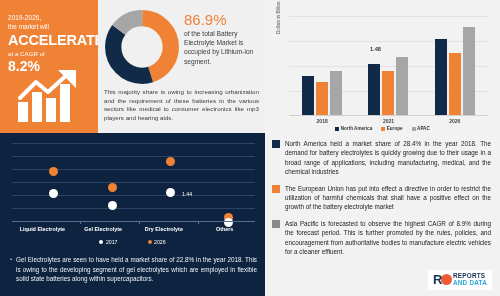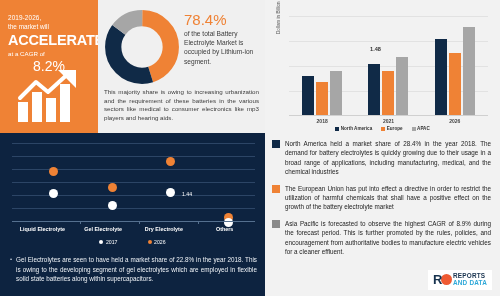--- a/index.html
+++ b/index.html
@@ -14,21 +14,21 @@
   
   .accelerate-panel {
     position: absolute; left: 0; top: 0; width: 98px; height: 133px;
     background: #ef8235; color: #ffffff;
     padding: 14px 8px 0 8px;
   }
   .acc-line1 { font-size: 6.4px; letter-spacing: .1px; }
   .acc-line2 { font-size: 6.4px; margin-top: 1.5px; }
   .acc-big { font-size: 14.5px; font-weight: bold; letter-spacing: -0.2px; margin-top: 2px; }
   .acc-line3 { font-size: 6.2px; margin-top: 2.5px; }
-  .acc-pct { font-size: 14px; font-weight: normal; margin-top: 1px; text-align: center; }
+  .acc-pct { font-size: 14px; font-weight: bold; margin-top: 1px; }
   .acc-graphic { position: absolute; left: 16px; top: 68px; width: 70px; height: 56px; }
 
   
   .donut-panel {
     position: absolute; left: 98px; top: 0; width: 167px; height: 133px;
     background: #f0f0f0;
   }
   .donut-wrap { position: absolute; left: 6px; top: 9px; width: 76px; height: 76px; }
   .pct-big {
     position: absolute; left: 86px; top: 11px;
@@ -176,21 +176,21 @@
     </svg>
   </div>
 
   <div class="donut-panel">
     <svg class="donut-wrap" viewBox="0 0 42 42">
 
       <circle cx="21" cy="21" r="15.915" fill="transparent" stroke="#ef8235" stroke-width="9" stroke-dasharray="45.1 54.9" stroke-dashoffset="25"></circle>
       <circle cx="21" cy="21" r="15.915" fill="transparent" stroke="#102a47" stroke-width="9" stroke-dasharray="39.9 60.1" stroke-dashoffset="-20.1"></circle>
       <circle cx="21" cy="21" r="15.915" fill="transparent" stroke="#a6a6a6" stroke-width="9" stroke-dasharray="15 85" stroke-dashoffset="-60"></circle>
     </svg>
-    <div class="pct-big">78.4%</div>
+    <div class="pct-big">86.9%</div>
     <div class="pct-sub">of the total Battery Electrolyte Market is occupied by Lithium-ion segment.</div>
     <div class="donut-para">This majority share is owing to increasing urbanization and the requirement of these batteries in the various sectors like medical to consumer electronics like mp3 players and hearing aids.</div>
   </div>
 
   <div class="bar-panel">
     <div class="ylabel">Dollars in Billion</div>
     <div class="bar-plot">
       <div class="gridline" style="top:0%"></div>
       <div class="gridline" style="top:25%"></div>
       <div class="gridline" style="top:50%"></div>

